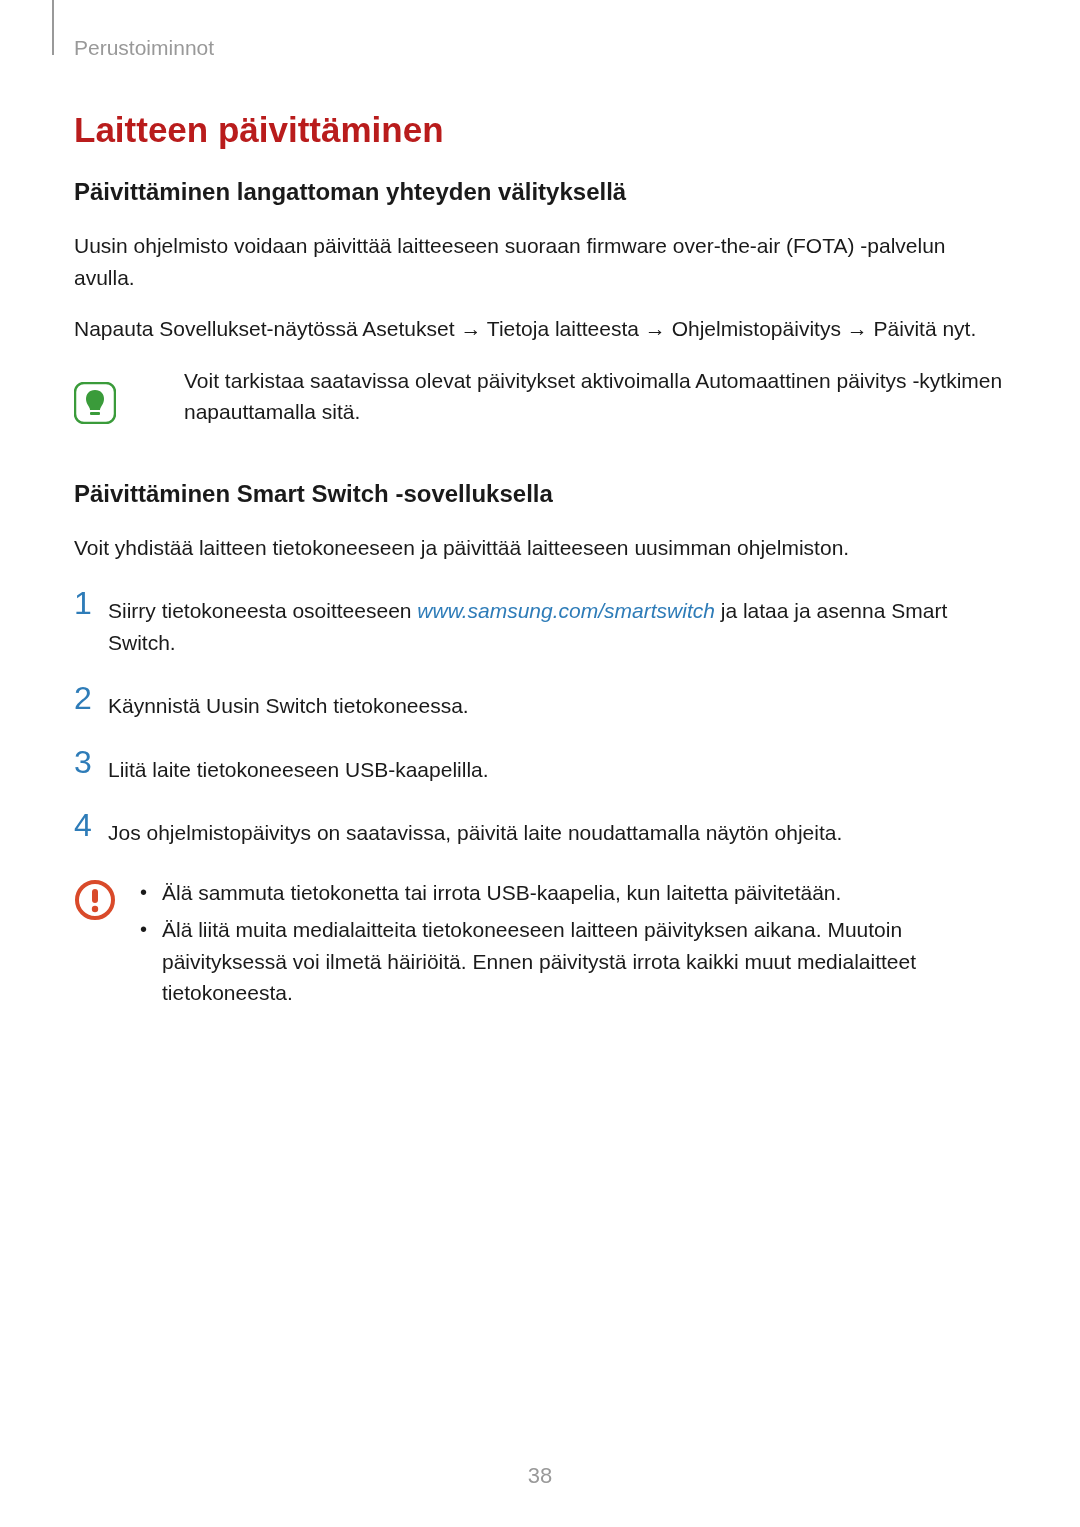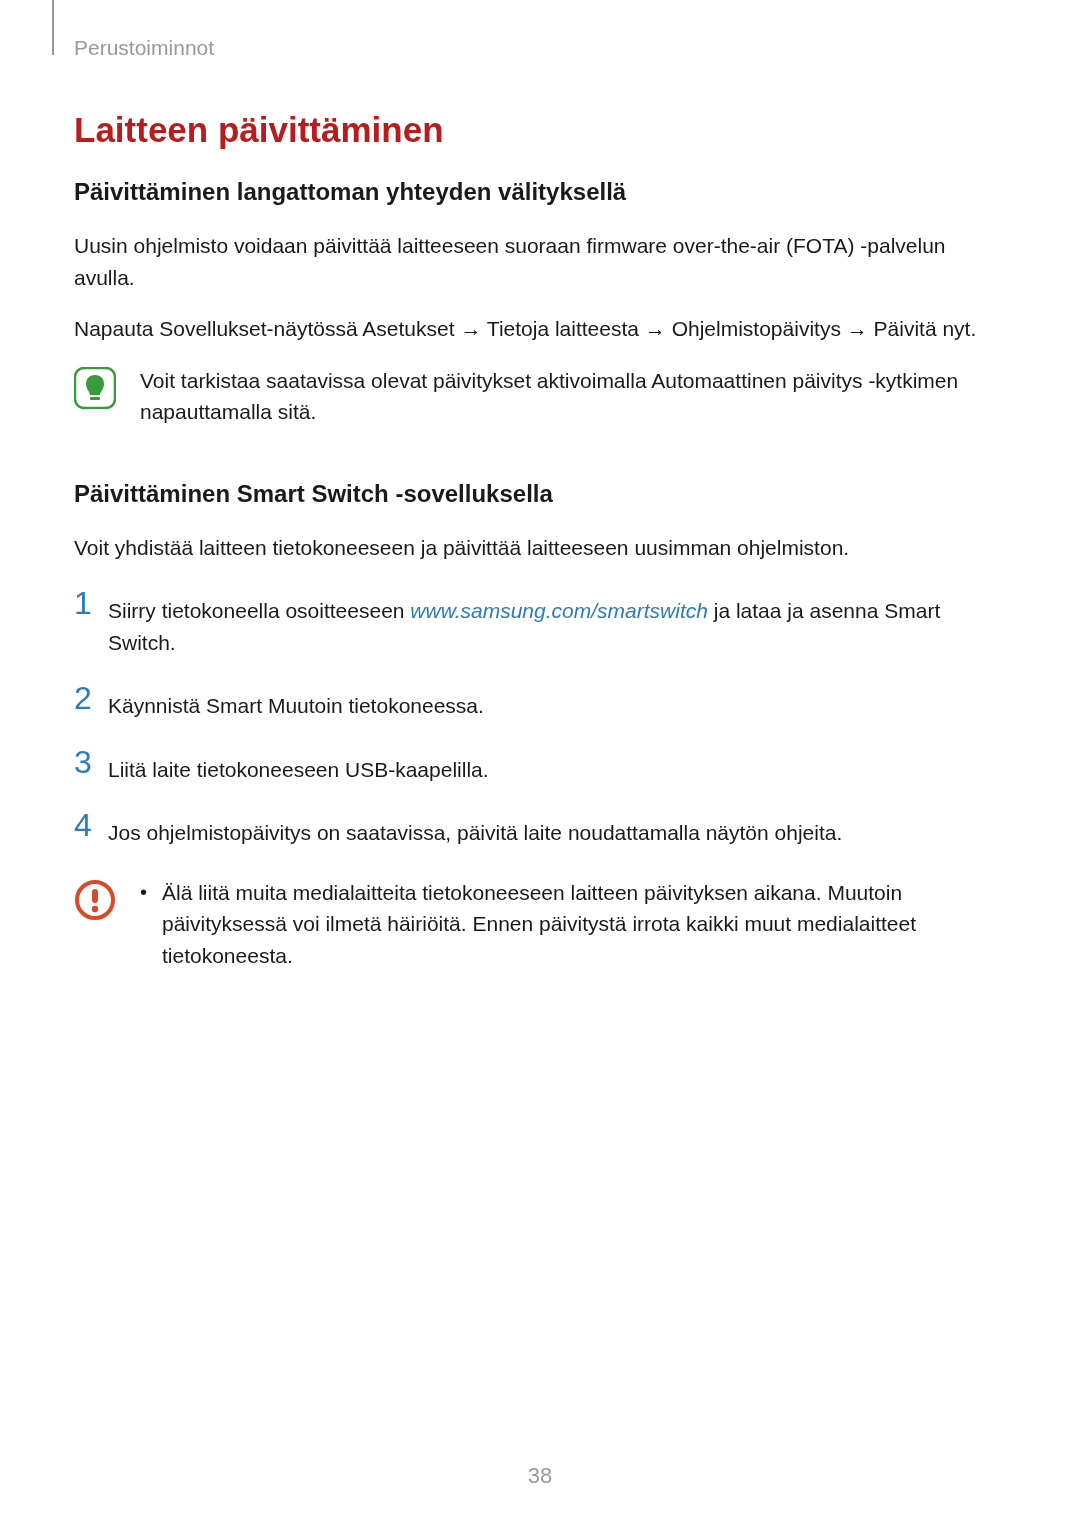--- a/index.html
+++ b/index.html
@@ -55,23 +55,24 @@
       margin-bottom: 20px;
     }
     .bold {
       font-weight: 400;
     }
     .arrow {
       font-weight: 400;
     }
     .note-block {
       display: flex;
-      align-items: flex-start;
+      align-items: flex-end;
       margin-top: 16px;
       margin-bottom: 52px;
+      gap: 44px;
     }
     .note-icon {
       flex-shrink: 0;
       margin-right: 24px;
       margin-top: 2px;
     }
     .note-text {
       font-size: 21px;
       line-height: 1.5;
     }
@@ -172,45 +173,46 @@
   </div>
 
   <div class="section2">
     <h2 class="subheading">Päivittäminen Smart Switch -sovelluksella</h2>
     <p class="para">Voit yhdistää laitteen tietokoneeseen ja päivittää laitteeseen uusimman ohjelmiston.</p>
 
     <div class="steps">
       <div class="step">
         <div class="step-num">1</div>
         <div class="step-text">
-          <span>Siirry tietokoneella osoitteeseen </span><a class="link">www.samsung.com/smartswitch</a><span> ja lataa ja asenna Smart Switch.</span>
+          <span>Siirry tietokoneesta osoitteeseen </span><a class="link">www.samsung.com/smartswitch</a><span> ja lataa ja asenna Smart Switch.</span>
         </div>
       </div>
       <div class="step">
         <div class="step-num">2</div>
-        <div class="step-text">Käynnistä Smart Muutoin tietokoneessa.</div>
+        <div class="step-text">Käynnistä Uusin Switch tietokoneessa.</div>
       </div>
       <div class="step">
         <div class="step-num">3</div>
         <div class="step-text">Liitä laite tietokoneeseen USB-kaapelilla.</div>
       </div>
       <div class="step">
         <div class="step-num">4</div>
         <div class="step-text">Jos ohjelmistopäivitys on saatavissa, päivitä laite noudattamalla näytön ohjeita.</div>
       </div>
     </div>
 
     <div class="warning-block">
       <div class="warning-icon">
         <svg width="42" height="42" viewBox="0 0 42 42">
           <circle cx="21" cy="21" r="18" fill="none" stroke="#d94a2a" stroke-width="4"></circle>
           <rect x="18" y="10" width="6" height="14" rx="3" fill="#d94a2a"></rect>
           <circle cx="21" cy="30" r="3.2" fill="#d94a2a"></circle>
         </svg>
       </div>
       <ul class="warning-list">
+        <li>Älä sammuta tietokonetta tai irrota USB-kaapelia, kun laitetta päivitetään.</li>
         <li>Älä liitä muita medialaitteita tietokoneeseen laitteen päivityksen aikana. Muutoin päivityksessä voi ilmetä häiriöitä. Ennen päivitystä irrota kaikki muut medialaitteet tietokoneesta.</li>
       </ul>
     </div>
   </div>
 </div>
 
 <div class="page-num">38</div>
 
 </body></html>

